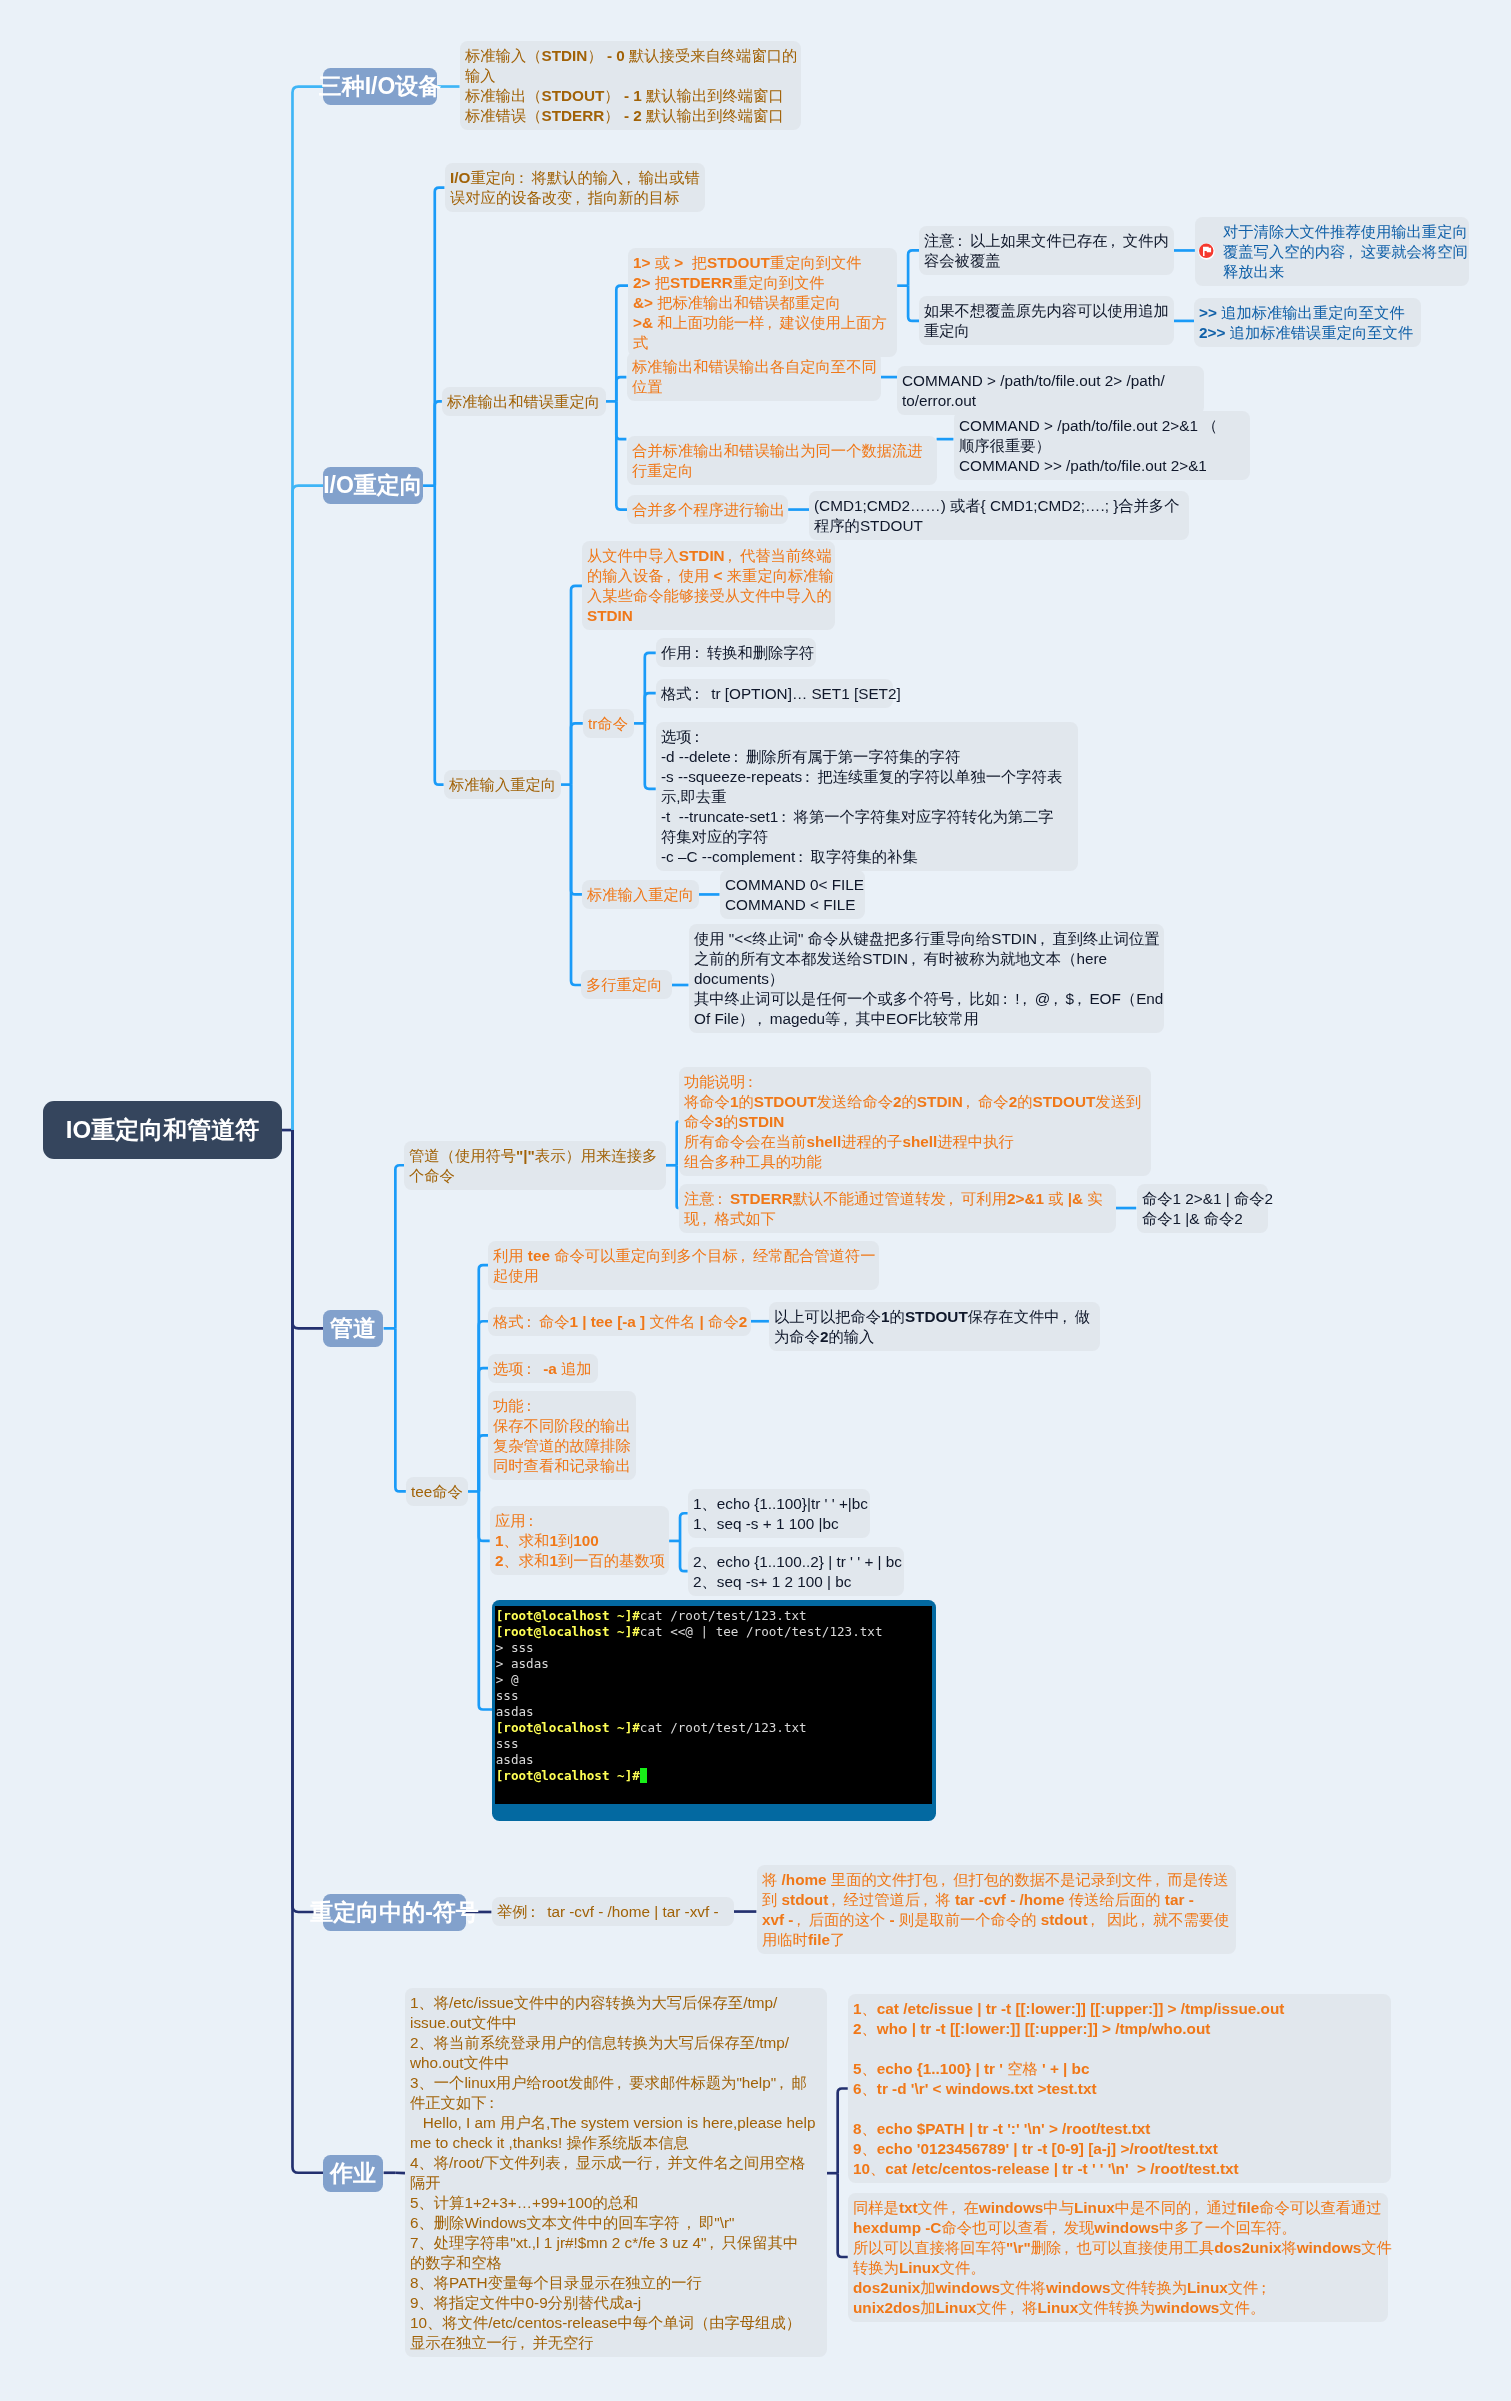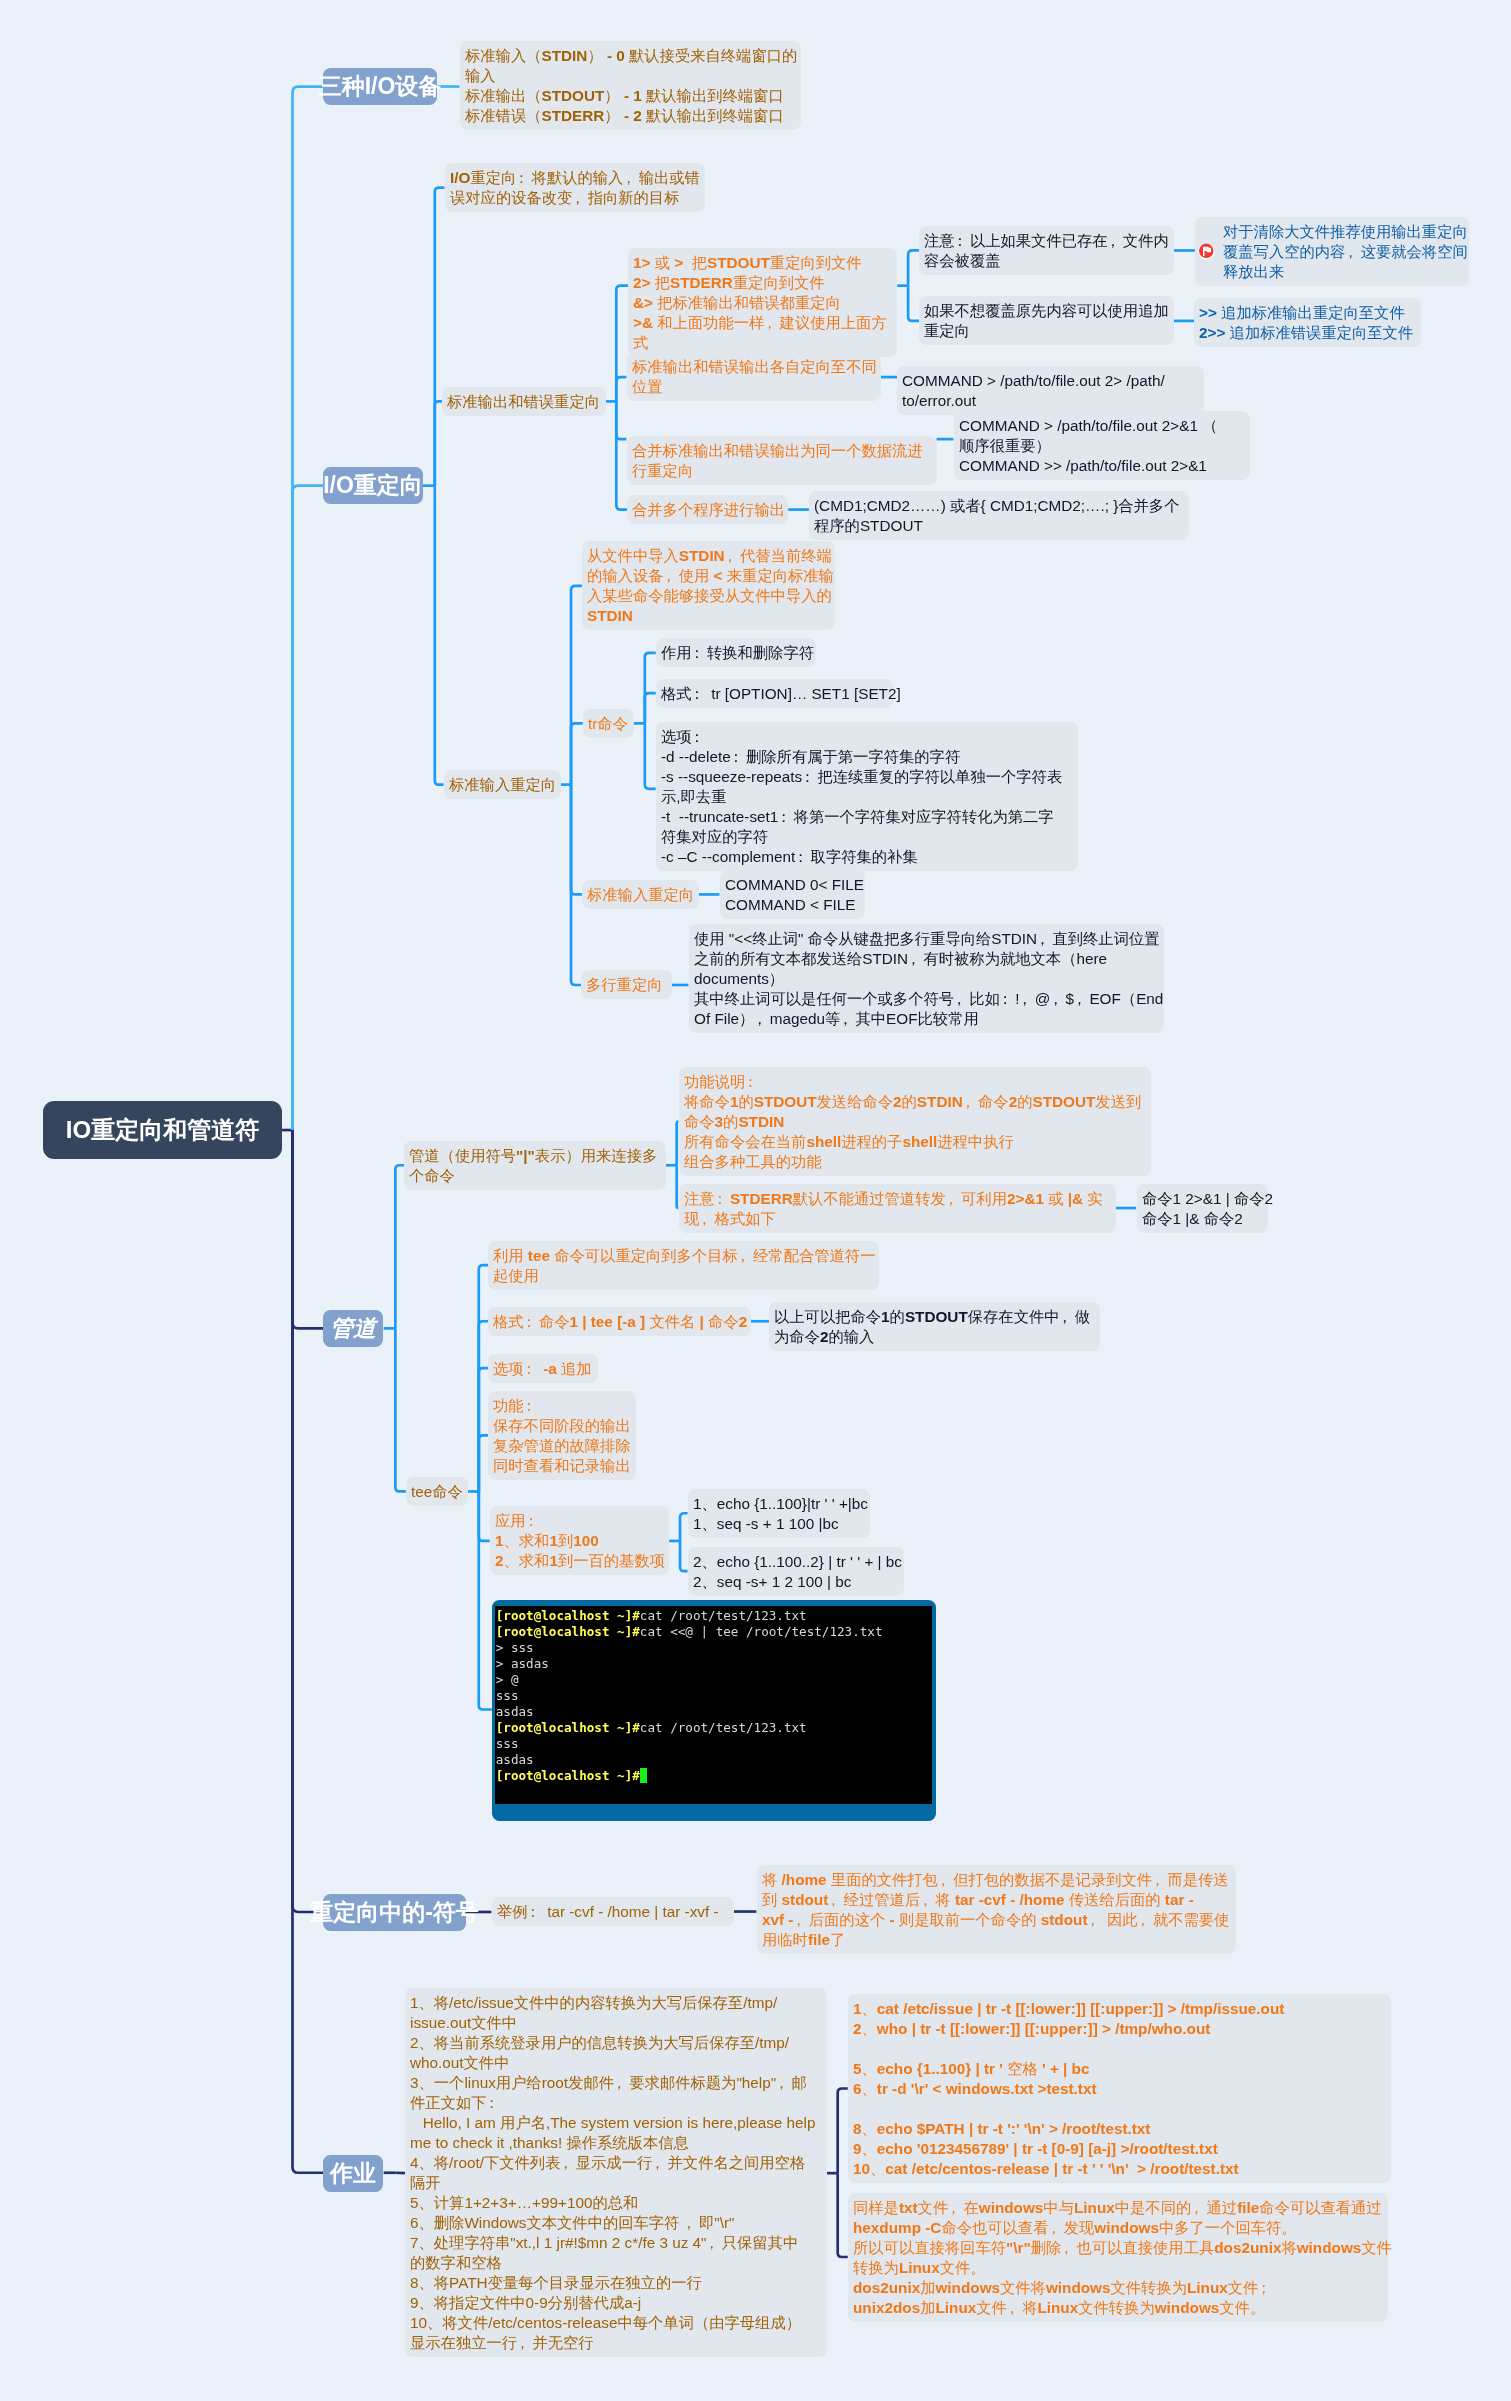--- a/index.html
+++ b/index.html
@@ -116,21 +116,21 @@
 <div id="mindmap">
 <div class="node root" style="left:43px;top:1101px;width:239px;height:58px;">
       <span>IO重定向和管道符</span>
     </div>
 <div class="node topic" style="left:323px;top:68px;width:114px;height:37px;">
       <span>三种I/O设备</span>
     </div>
 <div class="node topic" style="left:323px;top:467px;width:100px;height:37px;">
       <span>I/O重定向</span>
     </div>
-<div class="node topic" style="left:323px;top:1310px;width:60px;height:37px;font-style:italic;">
+<div class="node topic" style="left:323px;top:1310px;width:60px;height:37px;">
       <span>管道</span>
     </div>
 <div class="node topic" style="left:323px;top:1894px;width:143px;height:37px;">
       <span>重定向中的-符号</span>
     </div>
 <div class="node topic" style="left:323px;top:2155px;width:60px;height:37px;">
       <span>作业</span>
     </div>
 <div class="node leaf green" style="left:460px;top:41px;width:341px;"><span class="tx">标准输入（STDIN） - 0 默认接受来自终端窗口的
 输入

